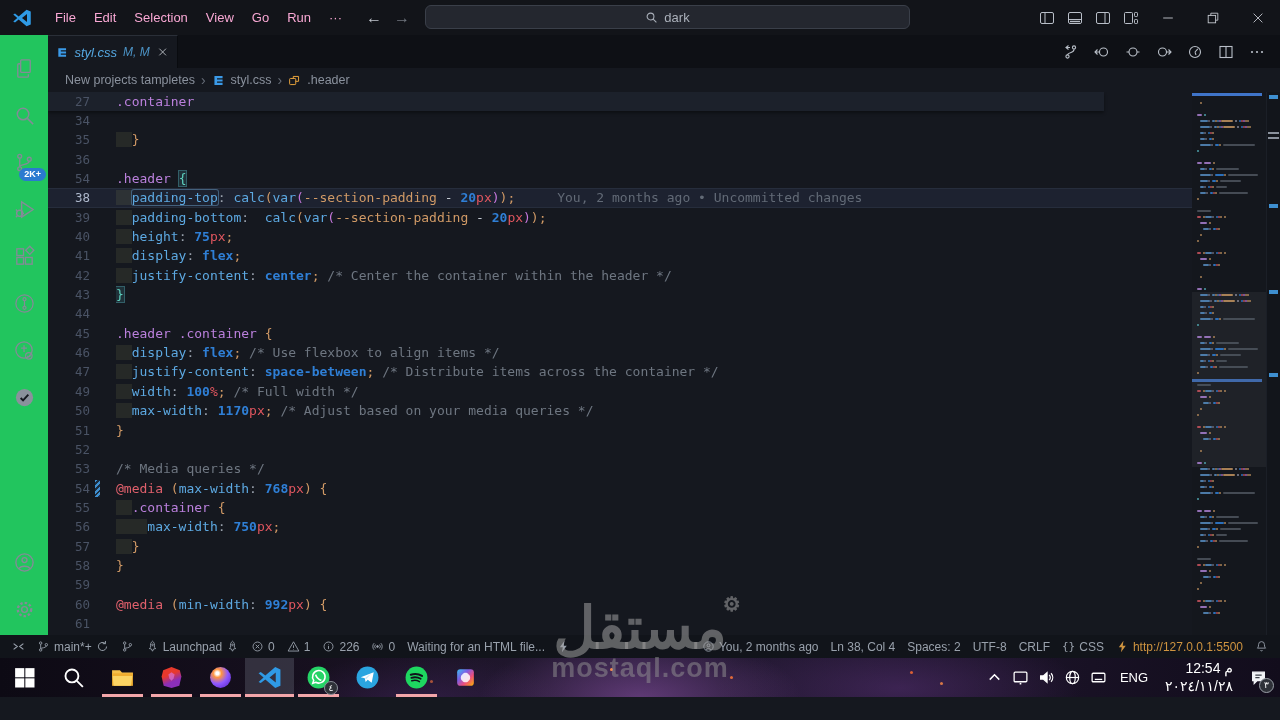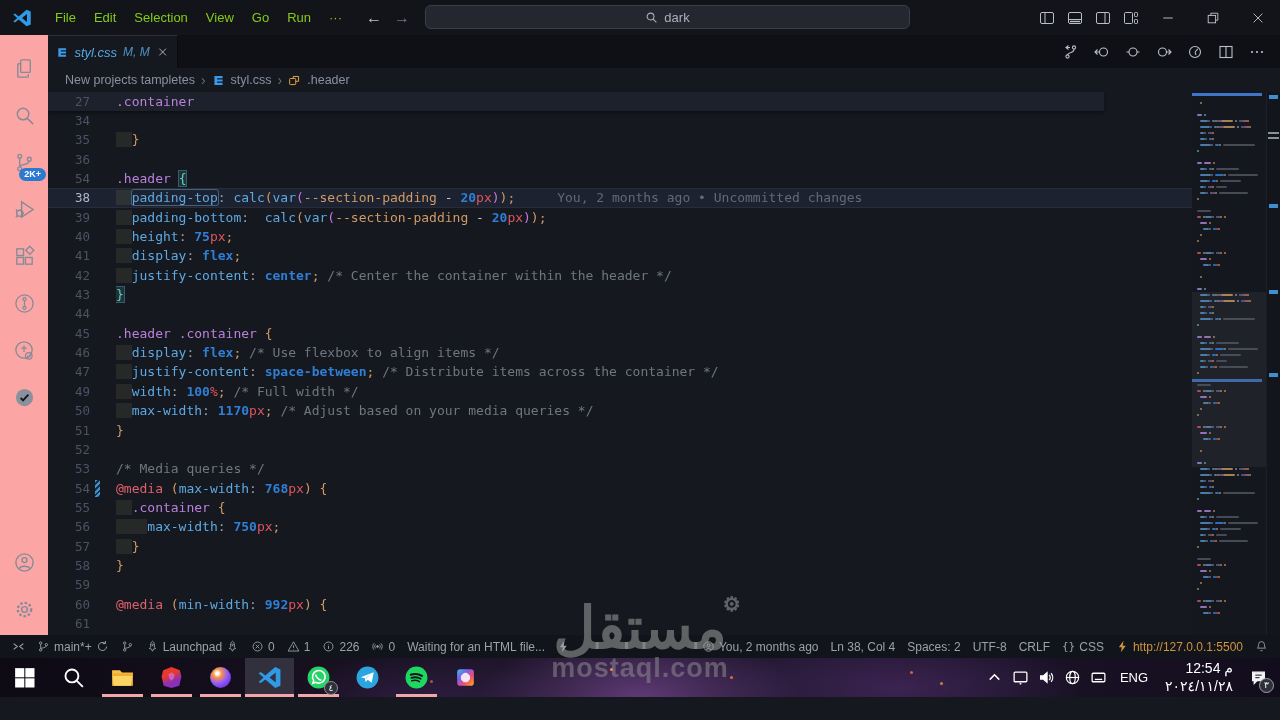--- a/index.html
+++ b/index.html
@@ -5,32 +5,32 @@
   *{box-sizing:border-box;margin:0;padding:0}
   html,body{width:1280px;height:720px;overflow:hidden}
   body{font-family:"Liberation Sans",sans-serif;background:#15181f;color:#c6cbd3}
   .window{position:relative;width:1280px;height:720px;overflow:hidden}
   .icn{display:inline-flex;align-items:center;justify-content:center}
   .icn svg{width:100%;height:100%;display:block}
 
   
   .titlebar{height:35px;background:#121419;display:flex;align-items:center;position:relative;z-index:10}
   .vscode-logo{width:20px;height:20px;margin:0 14px 0 12px}
-  .menu-item{color:#84cc16;font-size:13px;padding:8px 9px;height:100%;display:flex;align-items:center;cursor:default}
+  .menu-item{color:#f9a8d4;font-size:13px;padding:8px 9px;height:100%;display:flex;align-items:center;cursor:default}
   .nav-arrow{position:absolute;top:0;height:35px;display:flex;align-items:center;font-size:16px}
   .cmd-center{position:absolute;left:425px;top:5px;width:485px;height:24px;background:#24272f;border:1px solid #3a3f49;border-radius:6px;display:flex;align-items:center;justify-content:center;gap:6px;color:#aab0ba;font-size:13px}
   .cmd-center .icn{width:13px;height:13px;color:#aab0ba}
   .tb-right{position:absolute;right:0;top:0;height:35px;display:flex;align-items:center}
   .layout-ic{width:16px;height:16px;color:#b9bfc8;margin:0 6px}
   .win-btn{width:45px;height:35px;display:flex;align-items:center;justify-content:center;color:#c8ccd2}
   .win-btn .icn{width:14px;height:14px}
 
   
   .body-row{display:flex;height:600px}
-  .activitybar{width:48px;background:#fca5a5;display:flex;flex-direction:column;align-items:center;padding-top:10px;position:relative;z-index:4}
+  .activitybar{width:48px;background:#22c55e;display:flex;flex-direction:column;align-items:center;padding-top:10px;position:relative;z-index:4}
   .ab-item{width:48px;height:47px;display:flex;align-items:center;justify-content:center;color:#848b97;position:relative}
   .ab-item .icn{width:23px;height:23px}
   .ab-bottom{margin-top:auto;display:flex;flex-direction:column;align-items:center;padding-bottom:2px}
   .scm-badge{position:absolute;right:2px;bottom:5px;background:#2a7ad0;color:#fff;font-size:9px;font-weight:bold;border-radius:9px;padding:1px 5px;line-height:11px}
 
   .editor-col{flex:1;display:flex;flex-direction:column;min-width:0}
   
   .tabbar{height:33px;background:#0e1015;display:flex;align-items:stretch}
   .tab{width:130px;background:#15181f;display:flex;align-items:center;padding:0 8px;gap:6px;border-right:1px solid #090b0f;border-top:1px solid #2a2f38}
   .tab .fico{width:13px;height:13px}

